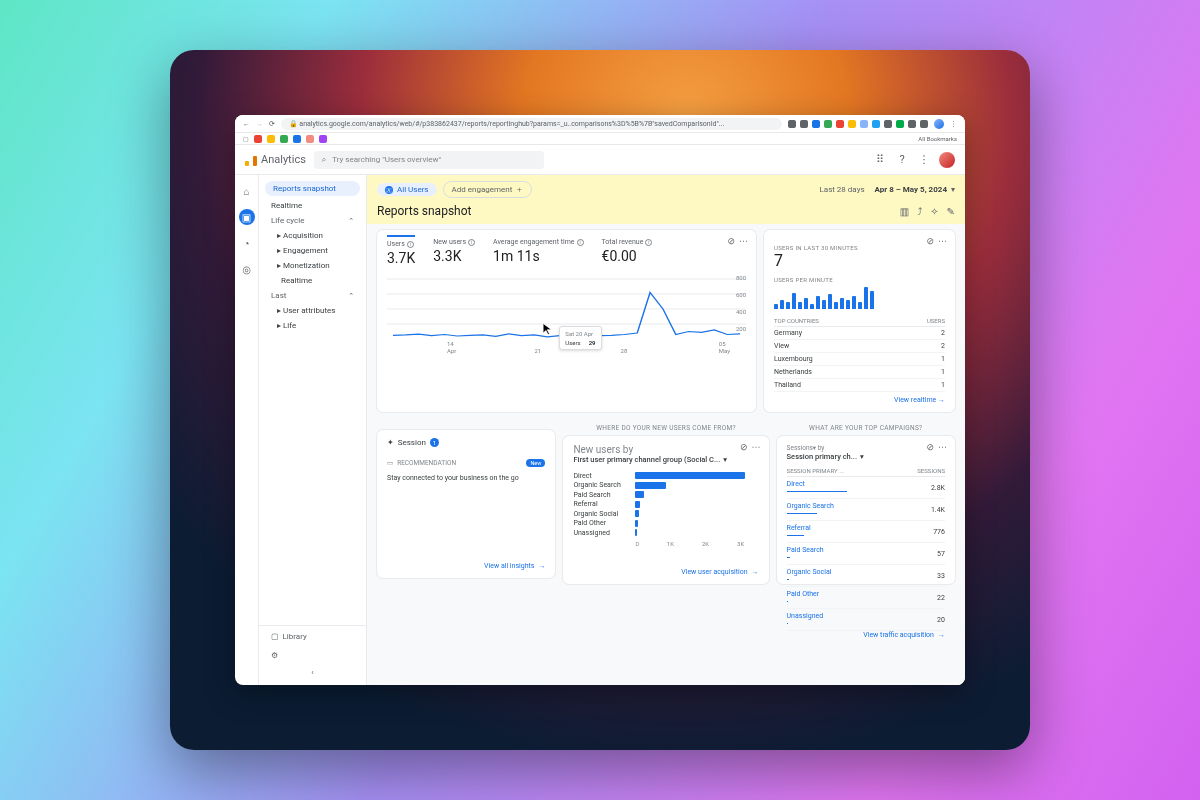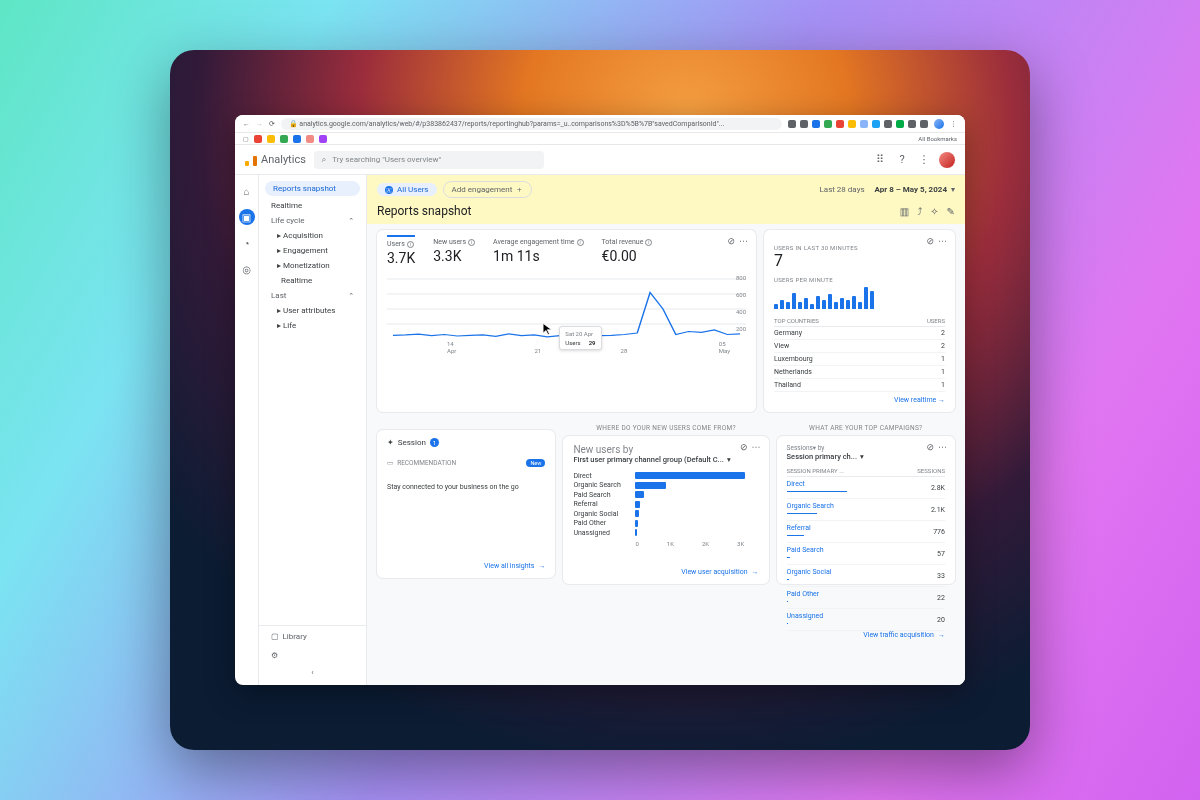--- a/index.html
+++ b/index.html
@@ -217,21 +217,21 @@
   .rt th { text-align:left; font-weight:400; color:#80868b; font-size:6px; padding:2px 0; border-bottom:1px solid #e8eaed;}
   .rt th:last-child, .rt td:last-child { text-align:right;}
   .rt td { padding:2px 0; border-bottom:1px solid #f1f3f4;}
   .rt .link { color:#1a73e8; text-align:right; margin-top:4px; font-size:7px; cursor:pointer;}
   .sectionlbl { text-align:center; font-size:6.5px; color:#80868b; letter-spacing:.3px; margin:8px 0 4px;}
   
   .insights .ih { display:flex; align-items:center; gap:4px; color:#3c4043; font-size:8px;}
   .insights .ih .badge { background:#1a73e8; color:#fff; border-radius:50%; width:9px; height:9px; font-size:6px; display:flex; align-items:center; justify-content:center;}
   .insights .rec { display:flex; align-items:center; gap:4px; color:#80868b; font-size:6.5px; margin-top:12px;}
   .insights .rec .new { background:#1a73e8; color:#fff; font-size:5.5px; padding:1px 4px; border-radius:6px; margin-left:auto;}
-  .insights .rectxt { margin-top:16px; color:#3c4043; font-size:7px;}
+  .insights .rectxt { margin-top:7px; color:#3c4043; font-size:7px;}
   .linkrow { display:flex; justify-content:flex-end; align-items:center; gap:4px; color:#1a73e8; font-size:7px; margin-top:auto; cursor:pointer;}
   .card.flex { display:flex; flex-direction:column; }
   .barrow { display:flex; align-items:center; gap:6px; font-size:7px; color:#3c4043; margin:1.5px 0;}
   .barrow .lab { width:56px; }
   .barrow .bar { height:7px; background:#1a73e8; border-radius:1px;}
   .acq .hd { color:#80868b; font-size:10px; }
   .acq .sel { color:#3c4043; font-size:7.5px; font-weight:500; display:flex; align-items:center; gap:3px; margin-bottom:6px;}
   .acq .axis { display:flex; font-size:6px; color:#80868b; padding-left:62px; gap:28px; margin-top:2px;}
   .camp .hd { color:#80868b; font-size:6.5px; }
   .camp .sel { color:#3c4043; font-size:7.5px; font-weight:500; display:flex; align-items:center; gap:3px; margin-bottom:4px;}
@@ -510,21 +510,21 @@
 
             <div style="flex:1.15;">
               <div class="sectionlbl">WHERE DO YOUR NEW USERS COME FROM?</div>
               <div class="card flex acq" style="height:148px;">
                 <div class="cardmenu">
                     <span>⊘</span>
                     <span>⋯</span>
                   </div>
                 <div class="hd">New users by</div>
                 <div class="sel">
-                    <span>First user primary channel group (Default C...</span>
+                    <span>First user primary channel group (Social C...</span>
                     <span>▾</span>
                   </div>
                 <div id="acq-bars">
                     <div class="barrow">
                       <div class="lab">Direct</div>
                       <div class="bar" style="width:110.00000000000001px"></div>
                     </div>
                     <div class="barrow">
                       <div class="lab">Organic Search</div>
                       <div class="bar" style="width:30.800000000000004px"></div>
@@ -579,21 +579,21 @@
                         <th>SESSIONS</th>
                       </tr>
                   </tbody>
                     <tbody id="camp-rows">
                       <tr>
                         <td>Direct<br><span class="ubar" style="width:60px"></span></td>
                         <td>2.8K</td>
                       </tr>
                       <tr>
                         <td>Organic Search<br><span class="ubar" style="width:30px"></span></td>
-                        <td>2.1K</td>
+                        <td>1.4K</td>
                       </tr>
                       <tr>
                         <td>Referral<br><span class="ubar" style="width:17px"></span></td>
                         <td>776</td>
                       </tr>
                       <tr>
                         <td>Paid Search<br><span class="ubar" style="width:3px"></span></td>
                         <td>57</td>
                       </tr>
                       <tr>

